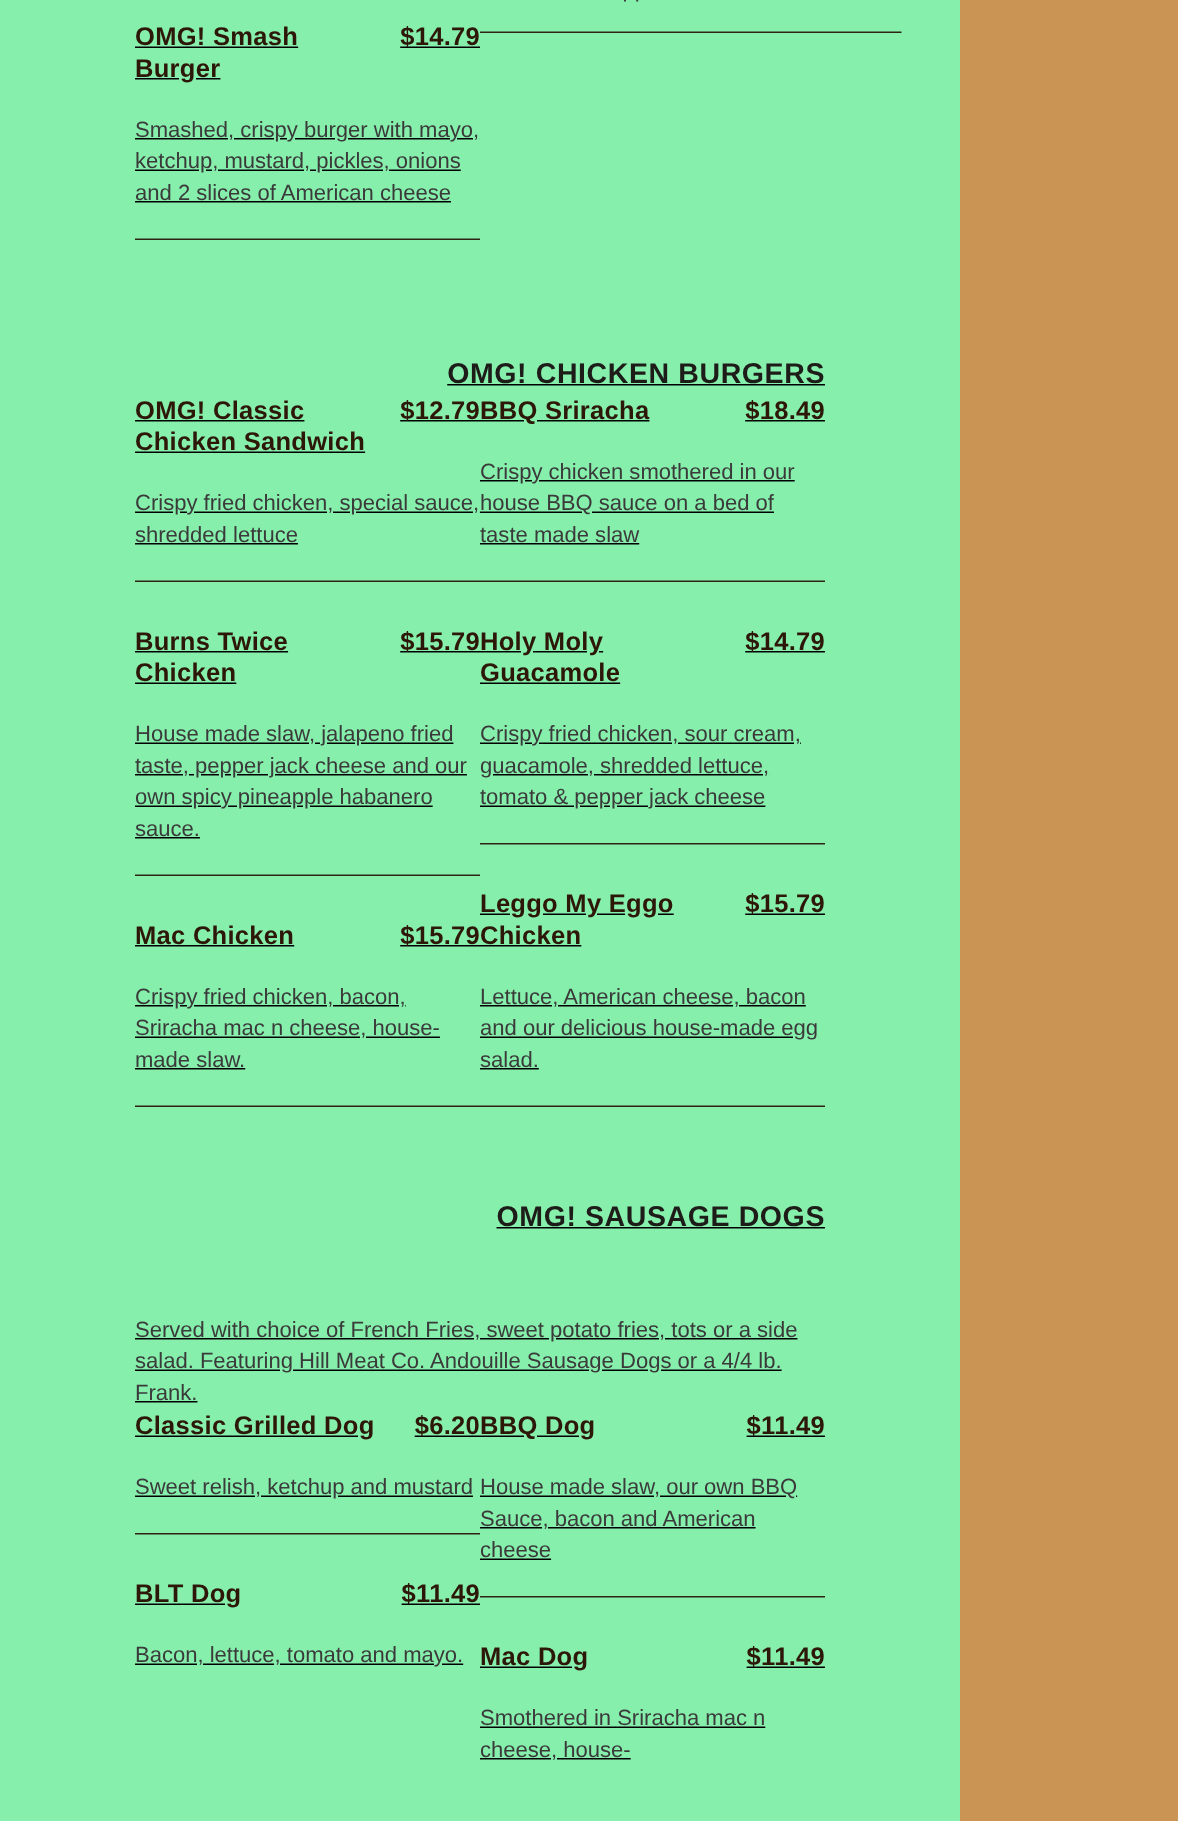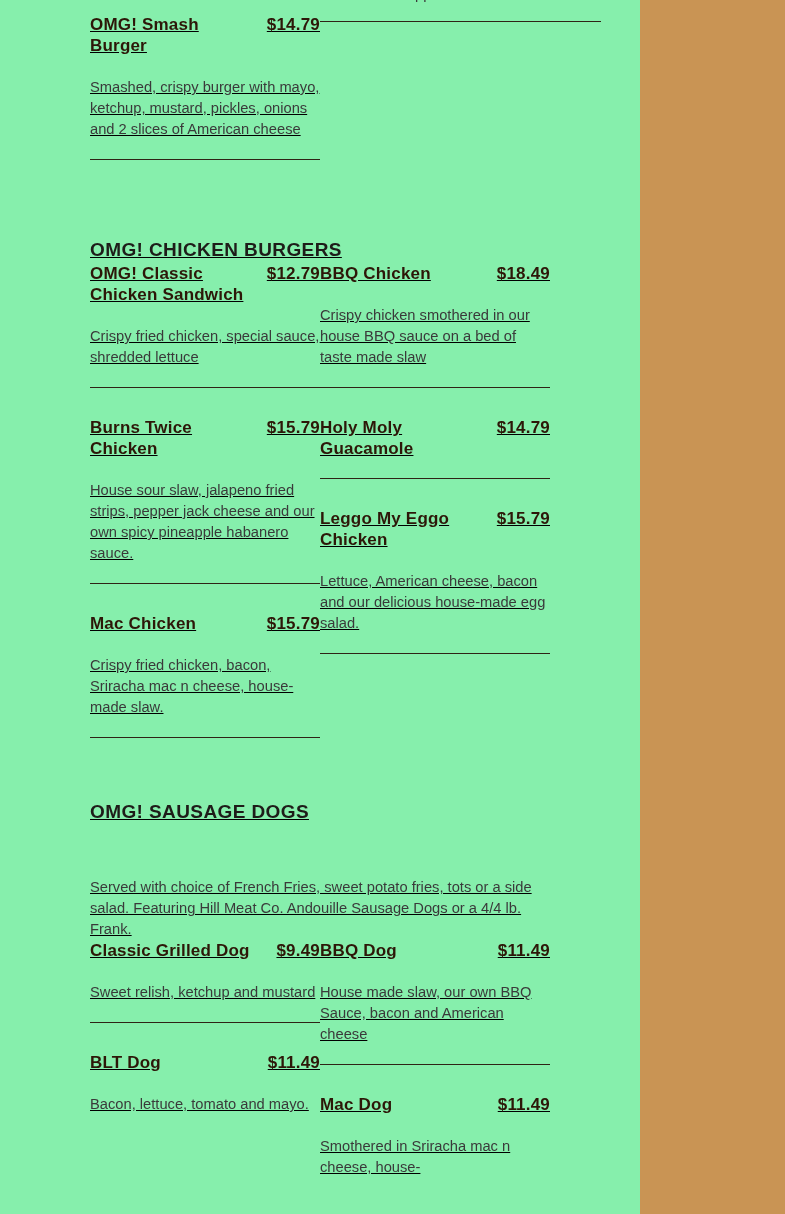--- a/index.html
+++ b/index.html
@@ -19,21 +19,21 @@
     color:#2d1708; letter-spacing:0.2px;
   }
   .item-price { white-space:nowrap; }
   .item-desc { margin-top:21px; font-size:14.7px; line-height:21px; color:#3a3a3a; }
   .item-divider {
     border:none; border-top:1px solid #2f2315; height:0;
     margin:19px 0 29px 0; width:100%;
   }
 
   .section-heading {
-    text-align:left; font-size:19px; font-weight:700; line-height:26px;
+    text-align:right; font-size:19px; font-weight:700; line-height:26px;
     letter-spacing:0.4px; color:#1e1c19;
   }
   .heading-chicken { margin-top:48px; }
   .heading-dogs { margin-top:32px; }
   .section-intro { margin-top:52px; font-size:14.7px; line-height:21px; color:#3a3a3a; }
   .items { }
 
   .top-right-col { position:relative; }
   .top-right-hr { position:absolute; top:7px; left:0; width:281px; margin:0; }
   .clipped-fragment {
@@ -74,46 +74,47 @@
             <div class="item-price">$12.79</div>
           </div>
           <div class="item-desc">Crispy fried chicken, special sauce, shredded lettuce</div>
           <hr class="item-divider">
         </div>
         <div class="menu-item">
           <div class="item-head">
             <div class="item-name">Burns Twice Chicken</div>
             <div class="item-price">$15.79</div>
           </div>
-          <div class="item-desc">House sour slaw, jalapeno fried strips, pepper jack cheese and our own spicy pineapple habanero sauce.</div>
+          <div class="item-desc">House made slaw, jalapeno fried taste, pepper jack cheese and our own spicy pineapple habanero sauce.</div>
           <hr class="item-divider">
         </div>
         <div class="menu-item">
           <div class="item-head">
             <div class="item-name">Mac Chicken</div>
             <div class="item-price">$15.79</div>
           </div>
           <div class="item-desc">Crispy fried chicken, bacon, Sriracha mac n cheese, house-made slaw.</div>
           <hr class="item-divider">
         </div>
       </div>
       <div class="col">
         <div class="menu-item">
           <div class="item-head">
-            <div class="item-name">BBQ Chicken</div>
+            <div class="item-name">BBQ Sriracha</div>
             <div class="item-price">$18.49</div>
           </div>
           <div class="item-desc">Crispy chicken smothered in our house BBQ sauce on a bed of taste made slaw</div>
           <hr class="item-divider">
         </div>
         <div class="menu-item">
           <div class="item-head">
             <div class="item-name">Holy Moly Guacamole</div>
             <div class="item-price">$14.79</div>
           </div>
+          <div class="item-desc">Crispy fried chicken, sour cream, guacamole, shredded lettuce, tomato &amp; pepper jack cheese</div>
           <hr class="item-divider">
         </div>
         <div class="menu-item">
           <div class="item-head">
             <div class="item-name">Leggo My Eggo Chicken</div>
             <div class="item-price">$15.79</div>
           </div>
           <div class="item-desc">Lettuce, American cheese, bacon and our delicious house-made egg salad.</div>
           <hr class="item-divider">
         </div>
@@ -121,21 +122,21 @@
     </div>
 
     <h2 class="section-heading heading-dogs">OMG! SAUSAGE DOGS</h2>
     <p class="section-intro">Served with choice of French Fries, sweet potato fries, tots or a side salad. Featuring Hill Meat Co. Andouille Sausage Dogs or a 4/4 lb. Frank.</p>
 
     <div class="cols items">
       <div class="col">
         <div class="menu-item">
           <div class="item-head">
             <div class="item-name">Classic Grilled Dog</div>
-            <div class="item-price">$9.49</div>
+            <div class="item-price">$6.20</div>
           </div>
           <div class="item-desc">Sweet relish, ketchup and mustard</div>
           <hr class="item-divider">
         </div>
         <div class="menu-item">
           <div class="item-head">
             <div class="item-name">BLT Dog</div>
             <div class="item-price">$11.49</div>
           </div>
           <div class="item-desc">Bacon, lettuce, tomato and mayo.</div>

